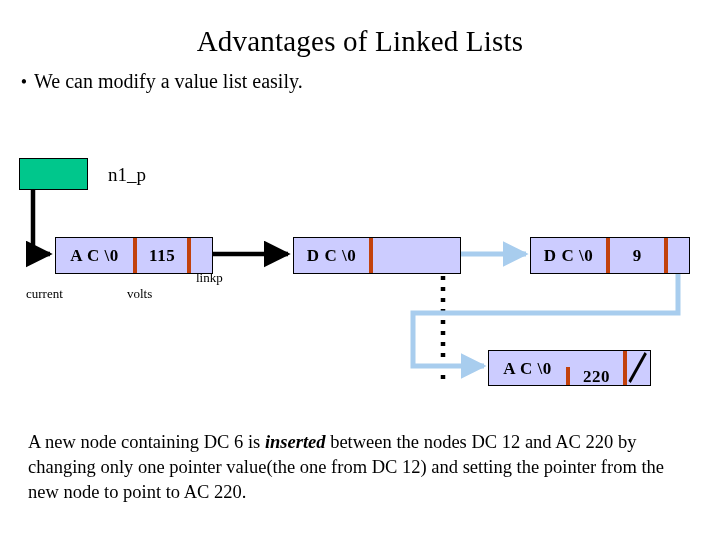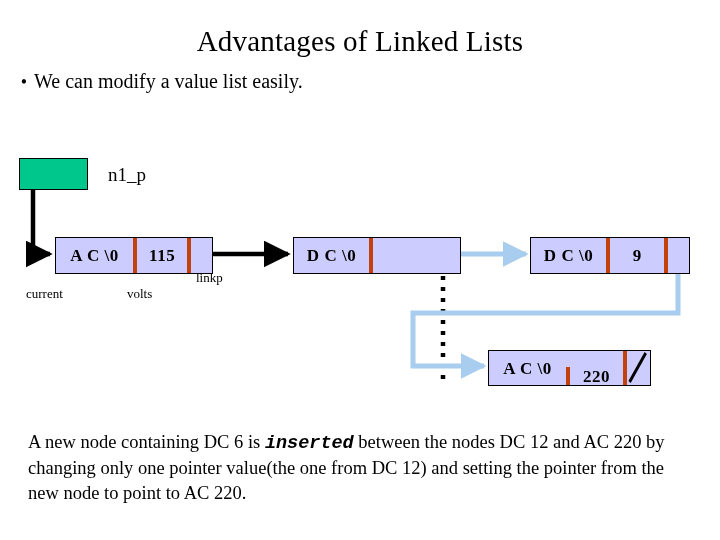--- a/index.html
+++ b/index.html
@@ -127,21 +127,21 @@
 
   
   .caption {
     position: absolute;
     left: 28px;
     top: 430px;
     width: 668px;
     font-size: 18.5px;
     line-height: 25px;
   }
-  .caption .em { font-style: italic; font-weight: bold; font-family: Liberation Mono, monospace; }
+  .caption .em { font-style: italic; font-weight: bold; }
 </style>
 </head>
 <body>
 
 <div id="slide">
 
   <div class="title">Advantages of Linked Lists</div>
 
   <div class="bullet-row">
     <span class="bullet-dot">•</span>

